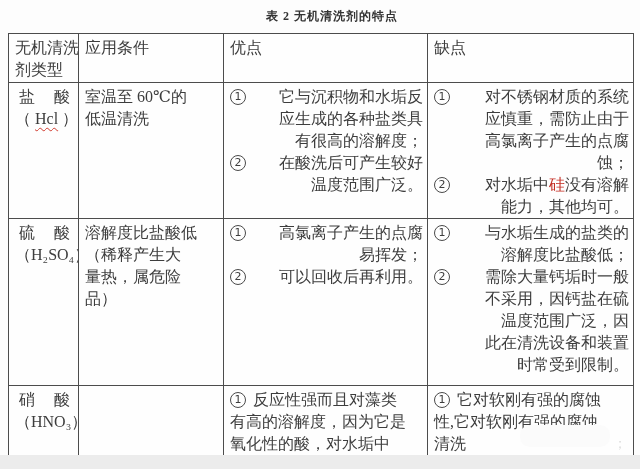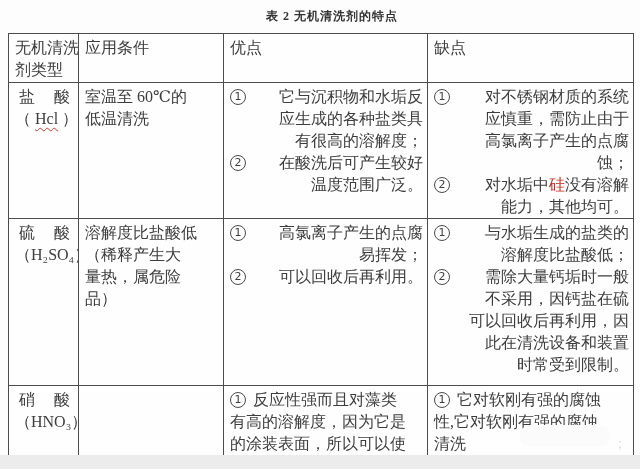--- a/index.html
+++ b/index.html
@@ -179,21 +179,21 @@
         <span class="itxt">
           <span class="ln">与水垢生成的盐类的</span>
           <span class="ln">溶解度比盐酸低；</span>
         </span>
       </div>
       <div class="item">
         <span class="num">2</span>
         <span class="itxt">
           <span class="ln">需除大量钙垢时一般</span>
           <span class="ln">不采用，因钙盐在硫</span>
-          <span class="ln">可以回收后再利用，因</span>
+          <span class="ln">温度范围广泛，因</span>
           <span class="ln">此在清洗设备和装置</span>
           <span class="ln">时常受到限制。</span>
         </span>
       </div>
     </td>
   </tr>
 
   <tr style="height:67px">
     <td>
       <span class="acid">
@@ -202,21 +202,21 @@
       </span>
       <span class="formula">（HNO₃）</span>
     </td>
     <td></td>
     <td>
       <div class="flat">
         <span class="ln">
           <span class="num inline">1</span><span>反应性强而且对藻类</span>
         </span>
         <span class="ln">有高的溶解度，因为它是</span>
-        <span class="ln">的涂装表面，所以可以使</span>
+        <span class="ln">氧化性的酸，对水垢中</span>
       </div>
     </td>
     <td>
       <div class="flat">
         <span class="ln">
           <span class="num inline">1</span><span>它对软刚有强的腐蚀</span>
         </span>
         <span class="ln">性,它对软刚有强的腐蚀</span>
         <span class="ln lastline">
           <span>清洗</span>

